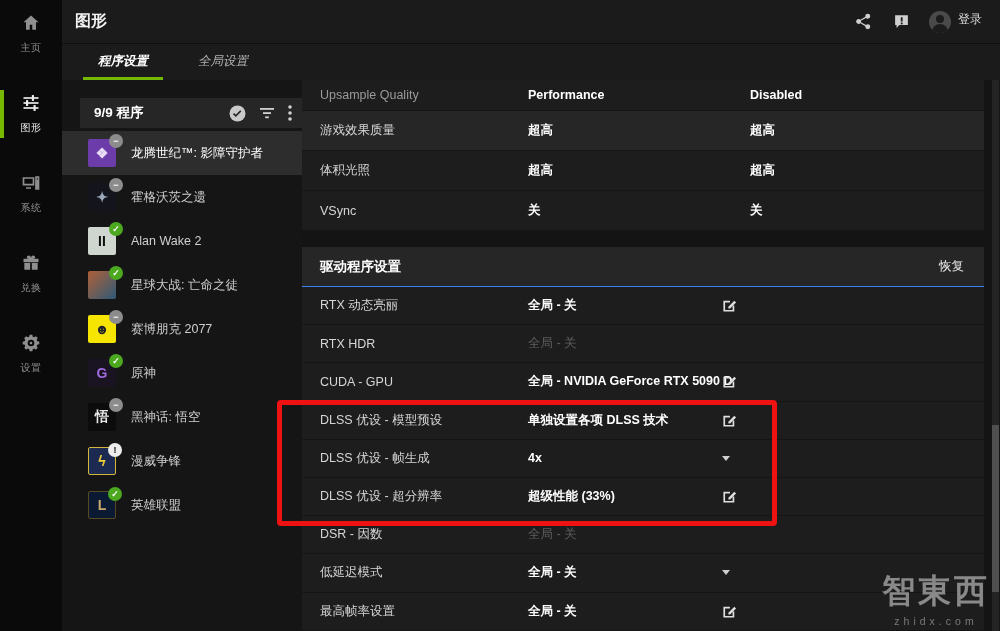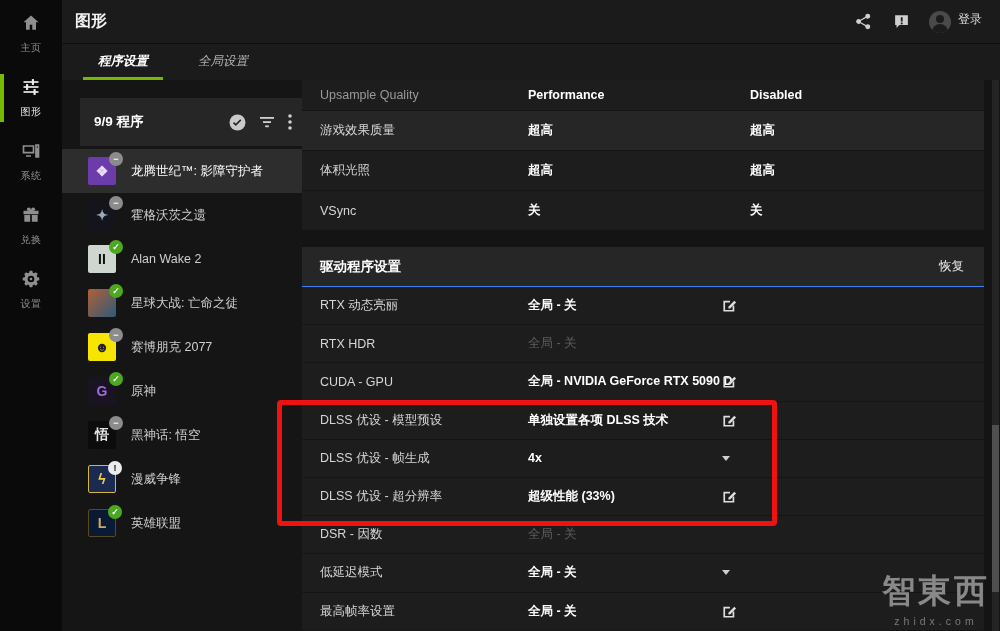--- a/index.html
+++ b/index.html
@@ -4,21 +4,21 @@
 <style>
   * { margin:0; padding:0; box-sizing:border-box; }
   html,body { width:1000px; height:631px; overflow:hidden; background:#000;
               font-family:"Liberation Sans", sans-serif; }
   body { position:relative; }
 
   .app { display:flex; width:1000px; height:631px; }
 
   
   .sidenav { width:62px; background:#0a0a0a; padding-top:10px; display:flex;
-             flex-direction:column; align-items:center; gap:16px; flex:none; }
+             flex-direction:column; align-items:center; gap:32px; flex:none; }
   .nav-item { position:relative; width:62px; padding:3px 0; display:flex; flex-direction:column;
               align-items:center; gap:4px; color:#8f8f8f; cursor:pointer; }
   .nav-item svg { width:20px; height:20px; fill:#8f8f8f; }
   .nav-item.active { color:#ededed; }
   .nav-item.active svg { fill:#ededed; }
   .nav-item.active::before { content:""; position:absolute; left:0; top:0; bottom:0;
               width:4px; background:#76b900; }
   .nav-label { font-size:10px; letter-spacing:.5px; }
 
   
@@ -40,21 +40,21 @@
   .tabbar { height:36px; background:#1b1b1b; display:flex; align-items:stretch;
             padding-left:21px; gap:20px; flex:none;font-style:italic; }
   .tab { padding:9px 15px 0; font-size:12.5px; color:#b2b2b2; position:relative; cursor:pointer; }
   .tab.active { color:#fff; font-weight:bold; }
   .tab.active::after { content:""; position:absolute; left:0; right:0; bottom:0; height:3px; background:#76b900; }
 
   .content { flex:1; display:flex; position:relative; background:#141414; overflow:hidden; }
 
   
   .programs { width:240px; background:#151515; padding-top:18px; flex:none; }
-  .list-header { margin-left:18px; height:48px; background:#262626; display:flex; align-items:center;
+  .list-header { margin-left:18px; height:30px; background:#262626; display:flex; align-items:center;
             padding:0 10px 0 14px; color:#fff; font-size:13.5px; font-weight:bold; }
   .lh-icons { margin-left:auto; display:flex; gap:13px; align-items:center; }
   .lh-icons .ic { cursor:pointer; display:flex; }
   .games { margin-top:3px; }
   .game { height:44px; display:flex; align-items:center; padding-left:26px; gap:15px;
           font-size:12.5px; color:#cfcfcf; cursor:pointer; }
   .game.selected { background:#2d2d2d; color:#fff; }
   .gicon { position:relative; width:28px; height:28px; border-radius:2px; display:flex;
            align-items:center; justify-content:center; font-size:14px; font-weight:bold; flex:none; }
   .badge { position:absolute; top:-5px; right:-7px; width:14px; height:14px; border-radius:50%;

